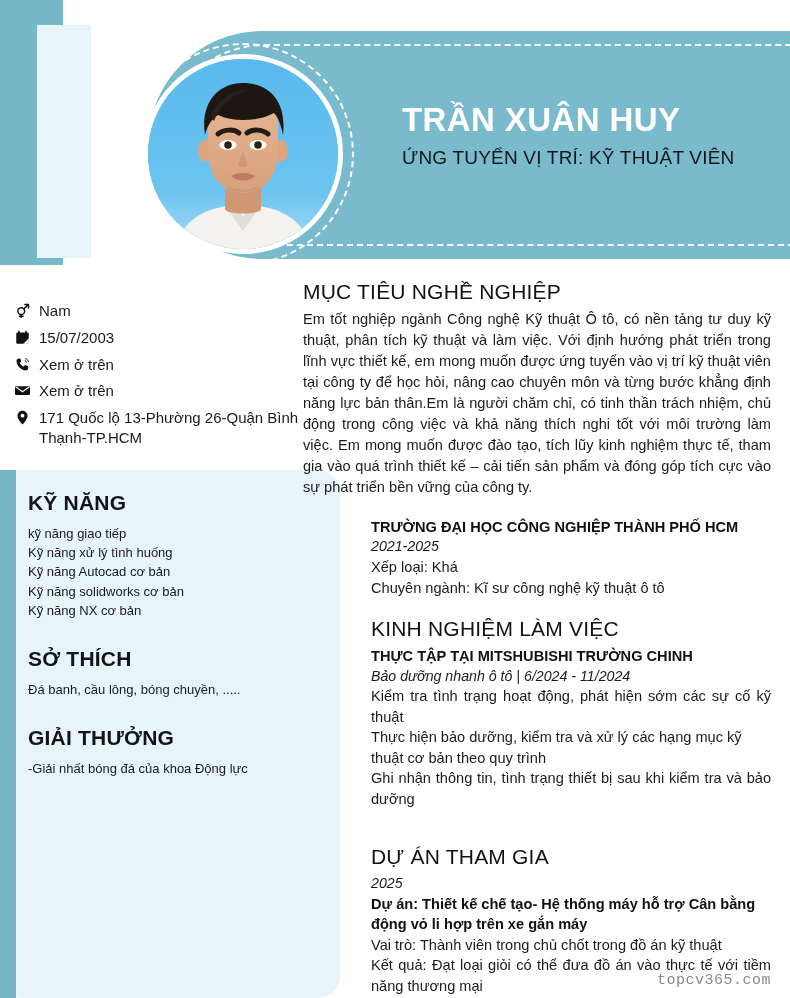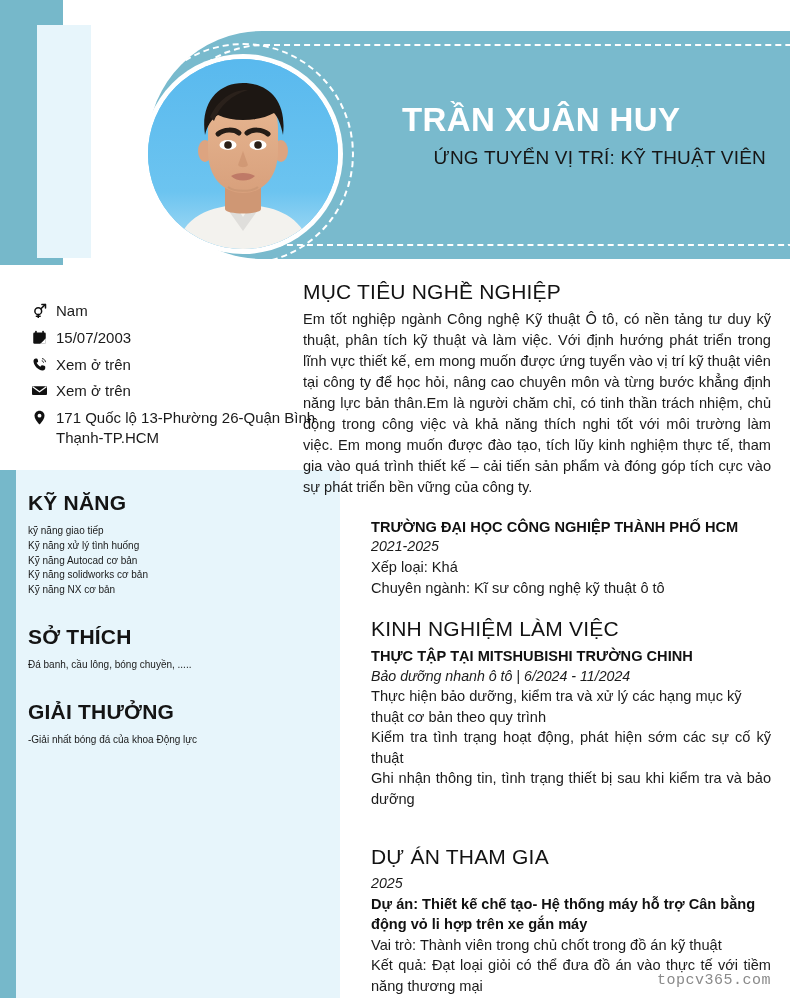--- a/index.html
+++ b/index.html
@@ -75,21 +75,20 @@
     margin: 0;
     white-space: nowrap;
   }
   .cv-position {
     font-size: 19px;
     font-weight: normal;
     color: #161616;
     letter-spacing: 0.2px;
     margin: 9px 0 0 0;
     white-space: nowrap;
-    text-align: right;
   }
 
   
   .avatar-wrap {
     position: absolute;
     left: 132px;
     top: 43px;
     width: 222px;
     height: 222px;
   }
@@ -125,21 +124,21 @@
 
   
   .left-col {
     position: absolute;
     left: 0;
     top: 280px;
     width: 340px;
   }
   .contact-list {
     margin: 0;
-    padding: 21px 0 0 32px;
+    padding: 21px 0 0 15px;
     list-style: none;
   }
   .contact-item {
     display: flex;
     align-items: flex-start;
     margin-bottom: 7px;
     font-size: 15px;
     color: #1a1a1a;
     line-height: 1.32;
   }
@@ -152,20 +151,21 @@
   .contact-icon svg { display: block; }
   .contact-text { flex: 1; }
 
   .left-panel {
     position: absolute;
     left: 0;
     top: 470px;
     width: 340px;
     height: 528px;
     background: #e7f5fb;
+    border-radius: 22px;
   }
   .left-panel-edge {
     position: absolute;
     left: 0;
     top: 0;
     width: 16px;
     height: 100%;
     background: #76b8ca;
   }
   .left-panel-inner {
@@ -177,21 +177,21 @@
   }
   .lp-heading {
     font-size: 21px;
     font-weight: bold;
     color: #141414;
     letter-spacing: 0.2px;
     margin: 0 0 9px 0;
   }
   .lp-heading.spaced { margin-top: 27px; }
   .lp-line {
-    font-size: 10px;
+    font-size: 13px;
     color: #1a1a1a;
     line-height: 1.48;
   }
 
   
   .right-col {
     position: absolute;
     left: 303px;
     top: 280px;
     width: 487px;
@@ -410,22 +410,22 @@
       <div class="sub-line">Xếp loại: Khá</div>
       <div class="sub-line">Chuyên ngành: Kĩ sư công nghệ kỹ thuật ô tô</div>
     </div>
 
     <div class="block-gap"></div>
 
     <div class="right-indent">
       <div class="sec-heading">KINH NGHIỆM LÀM VIỆC</div>
       <div class="sub-title">THỰC TẬP TẠI MITSHUBISHI TRƯỜNG CHINH</div>
       <div class="sub-meta">Bảo dưỡng nhanh ô tô | 6/2024 - 11/2024</div>
+      <div class="sub-line just">Kiểm tra tình trạng hoạt động, phát hiện sớm các sự cố kỹ thuật</div>
       <div class="sub-line">Thực hiện bảo dưỡng, kiểm tra và xử lý các hạng mục kỹ thuật cơ bản theo quy trình</div>
-      <div class="sub-line just">Kiểm tra tình trạng hoạt động, phát hiện sớm các sự cố kỹ thuật</div>
       <div class="sub-line just">Ghi nhận thông tin, tình trạng thiết bị sau khi kiểm tra và bảo dưỡng</div>
     </div>
 
     <div class="block-gap-lg"></div>
 
     <div class="right-indent">
       <div class="sec-heading">DỰ ÁN THAM GIA</div>
       <div class="sub-meta">2025</div>
       <div class="sub-title">Dự án: Thiết kế chế tạo- Hệ thống máy hỗ trợ Cân bằng động vỏ li hợp trên xe gắn máy</div>
       <div class="sub-line">Vai trò: Thành viên trong chủ chốt trong đồ án kỹ thuật</div>

